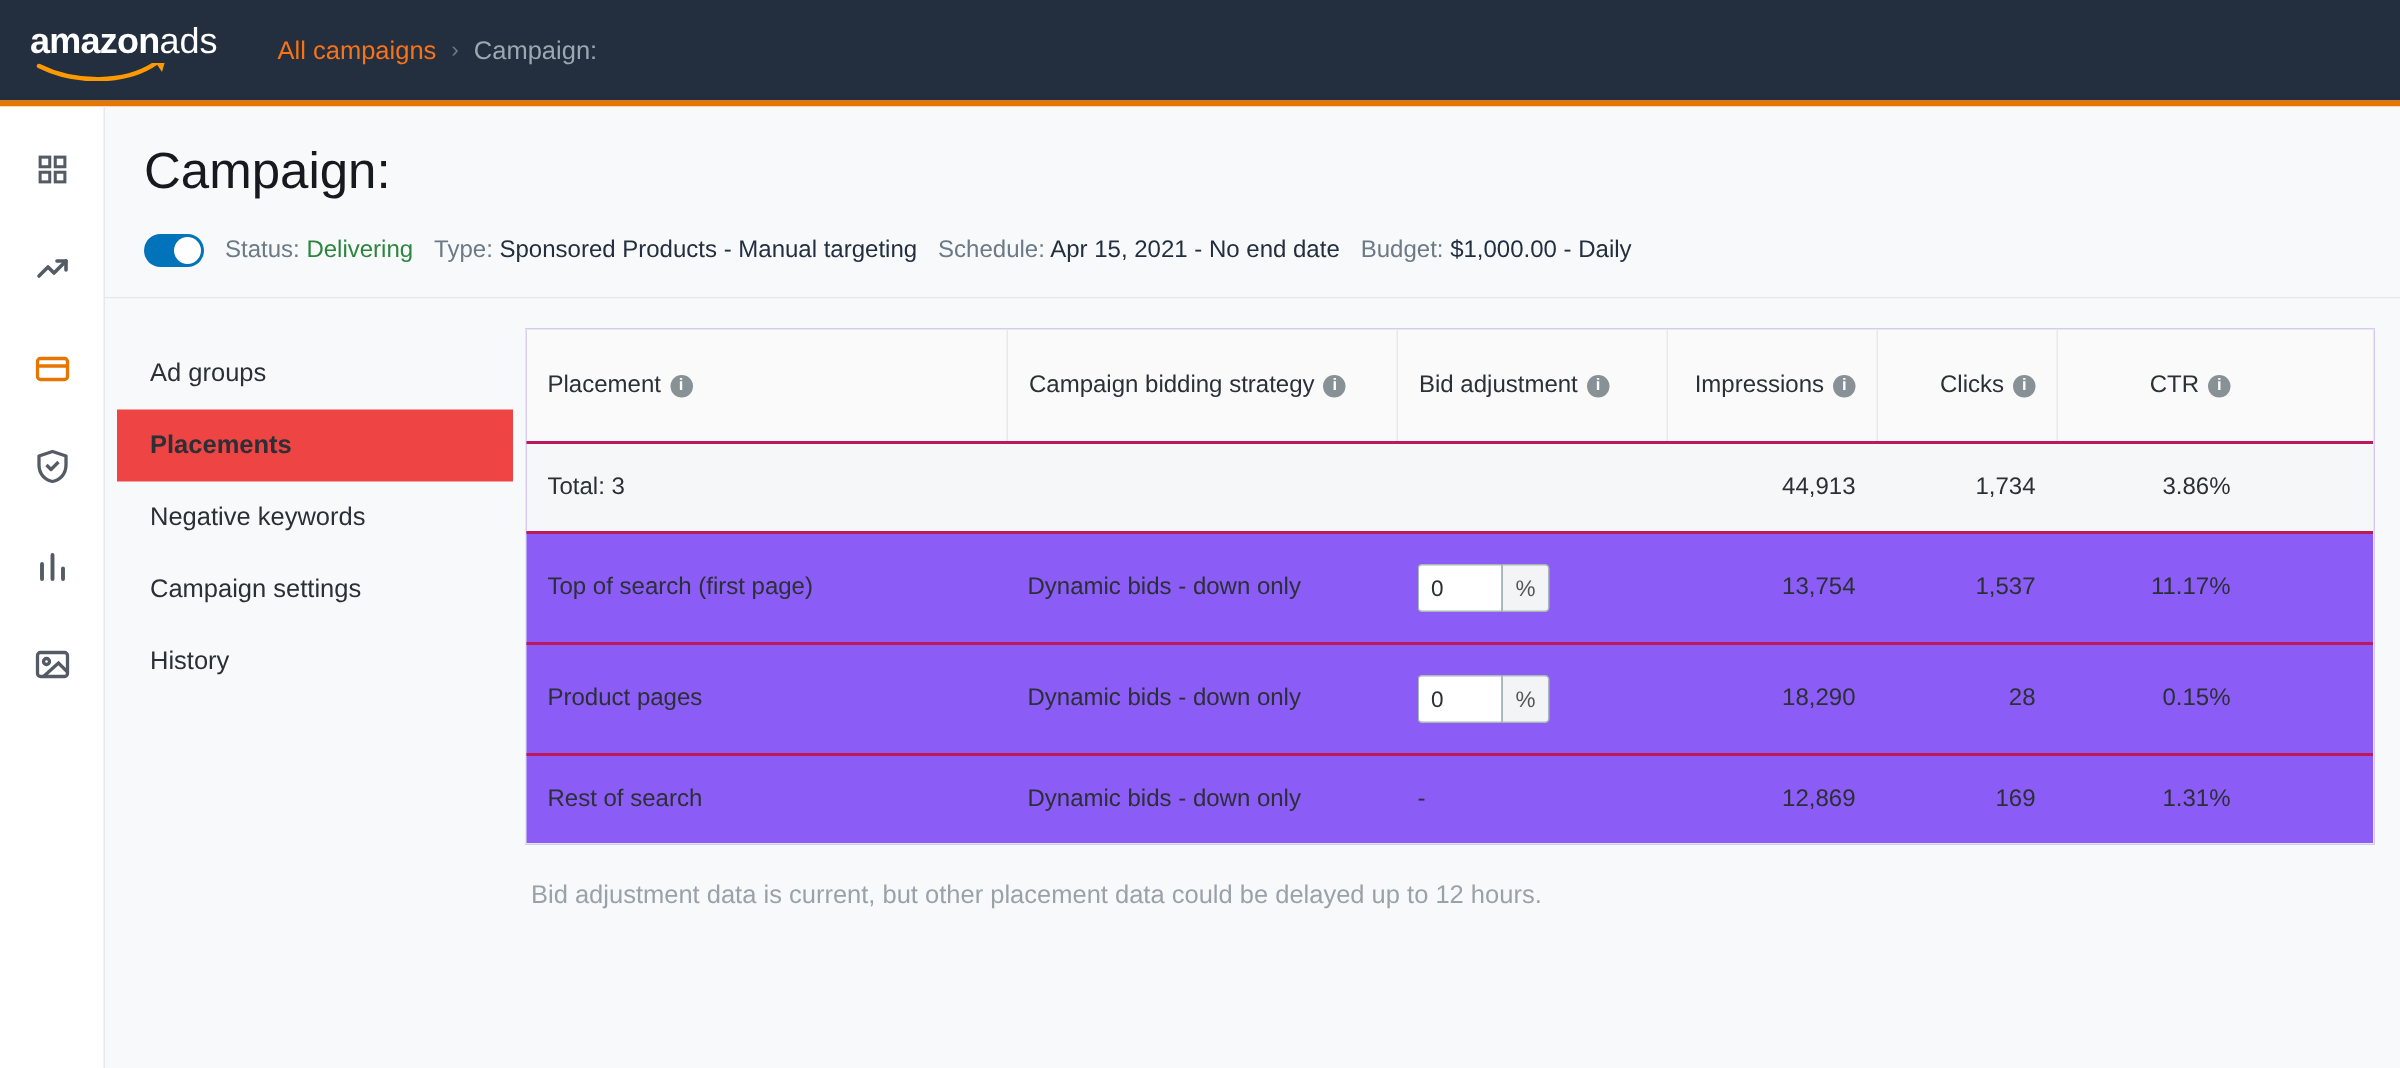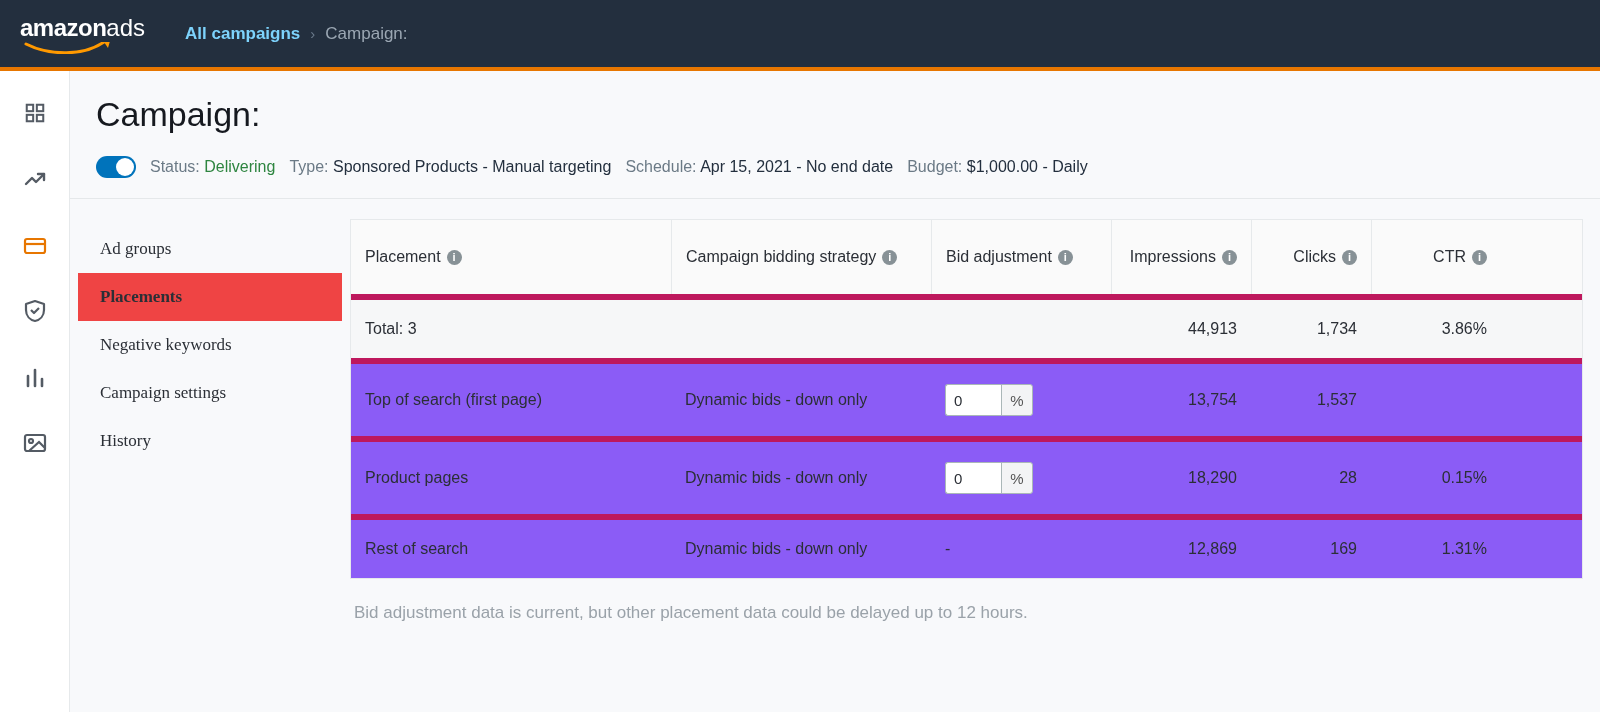--- a/index.html
+++ b/index.html
@@ -3,51 +3,51 @@
 <meta charset="utf-8">
 <style>
   * { box-sizing: border-box; }
   html, body { margin:0; padding:0; font-family: "Amazon Ember", Arial, sans-serif; color:#232f3e; background:#f6f8fa; }
   
   .topbar { height:67px; background:#232f3e; display:flex; align-items:center; padding:0 20px; color:#fff; }
   .logo { display:flex; align-items:baseline; margin-right:40px;}
   .logo span.amazon { font-weight:700; font-size:24px; color:#fff; letter-spacing:-0.5px; }
   .logo span.ads { font-weight:400; font-size:24px; color:#fff; margin-left:0;}
   .breadcrumb { display:flex; align-items:center; font-size:17px; }
-  .breadcrumb a { color:#7dd3fc; text-decoration:none;font-weight:bold; }
+  .breadcrumb a { color:#f97316; text-decoration:none; }
   .breadcrumb .sep { margin:0 10px; color:#6b7a8b; font-size:15px;}
   .breadcrumb .current { color:#9ba7b3; }
   .accent-line { height:4px; background:#e77600; }
   
   .main { display:flex; height:calc(712px - 71px); }
   .iconrail { width:70px; background:#fff; border-right:1px solid #e6e9eb; display:flex; flex-direction:column; align-items:center; padding-top:28px; gap:38px;}
   .iconrail .ritem { width:28px; height:28px; display:flex; align-items:center; justify-content:center; color:#545b64; }
   .iconrail .ritem.active { color:#e77600; }
   .content { flex:1; display:flex; flex-direction:column; }
   .header { padding:24px 26px 20px 26px; border-bottom:1px solid #e5e8ea; background:#f8f9fb;}
   .page-title { font-size:34px; font-weight:400; margin:0 0 22px 0; color:#16191f;}
   .meta-row { display:flex; align-items:center; gap:14px; font-size:16px; color:#545b64;}
   .toggle { width:40px; height:22px; border-radius:11px; background:#0073bb; position:relative; display:inline-block;}
   .toggle .knob{ position:absolute; right:2px; top:2px; width:18px; height:18px; background:#fff; border-radius:50%;}
   .meta-row .label { color:#6b7a86; }
   .meta-row .delivering { color:#2e8540; }
   .meta-row .value { color:#232f3e; }
   .body { display:flex; flex:1; background:#f8f9fb;}
   .leftnav { width:280px; padding:26px 8px 0 8px; }
-  .leftnav .navitem { padding:14px 22px; font-size:17px; color:#2b2f36; border-radius:0; display:flex; align-items:flex-end; gap:10px;font-family:Liberation Serif, serif;}
+  .leftnav .navitem { padding:14px 22px; font-size:17px; color:#2b2f36; border-radius:0; display:flex; align-items:flex-end; gap:10px;}
   .leftnav .navitem.active { background:#ef4444; font-weight:700; }
   .badge-new { background:#0a7f7a; color:#fff; font-size:12px; padding:2px 7px; border-radius:3px; font-weight:700;}
   .tablewrap { flex:1; padding:20px 0 0 0;}
   .table { background:#8b5cf6; border:1px solid #e6e9eb; margin:0 17px 0 0;}
   .thead, .trow { display:grid; grid-template-columns: 320px 260px 180px 140px 120px 130px; align-items:center; }
   .thead { background:#fafafa; }
   .thead .th { padding:28px 14px; font-size:16px; color:#2b2f36; border-left:1px solid #e6e9eb; display:flex; align-items:center; gap:6px;}
   .thead .th:first-child { border-left:none;}
   .num { text-align:right; justify-content:flex-end;}
-  .trow { border-top:6px solid #be185d; }
+  .trow { border-top:2px solid #be185d; }
   .trow .td { padding:20px 14px; font-size:16px; color:#2b2f36; }
   .trow.total { background:#f6f7f8; }
   .bidinput { display:flex; }
   .bidinput input { width:56px; height:32px; border:1px solid #aab7b8; border-right:none; padding:0 8px; font-size:15px; color:#2b2f36; border-radius:3px 0 0 3px;}
   .bidinput .pct { height:32px; width:32px; border:1px solid #aab7b8; display:flex; align-items:center; justify-content:center; background:#f3f4f5; color:#555; border-radius:0 3px 3px 0; font-size:15px;}
   .info-icon { width:15px; height:15px; border-radius:50%; background:#879196; color:#fff; font-size:11px; display:inline-flex; align-items:center; justify-content:center; font-weight:700;}
   .footnote { font-size:17px; color:#9aa2a9; padding:24px 4px;}
   .smile-svg{display:block;}
 </style>
 </head>
@@ -205,20 +205,21 @@
             <div class="td">Top of search (first page)</div>
             <div class="td">Dynamic bids - down only</div>
             <div class="td">
               <div class="bidinput">
                 <input value="0" style="">
                 <span class="pct">%</span>
               </div>
             </div>
             <div class="td num">13,754</div>
             <div class="td num">1,537</div>
+            <div class="td num">11.17%</div>
           </div>
 
           <div class="trow">
             <div class="td">Product pages</div>
             <div class="td">Dynamic bids - down only</div>
             <div class="td">
               <div class="bidinput">
                 <input value="0" style="">
                 <span class="pct">%</span>
               </div>

